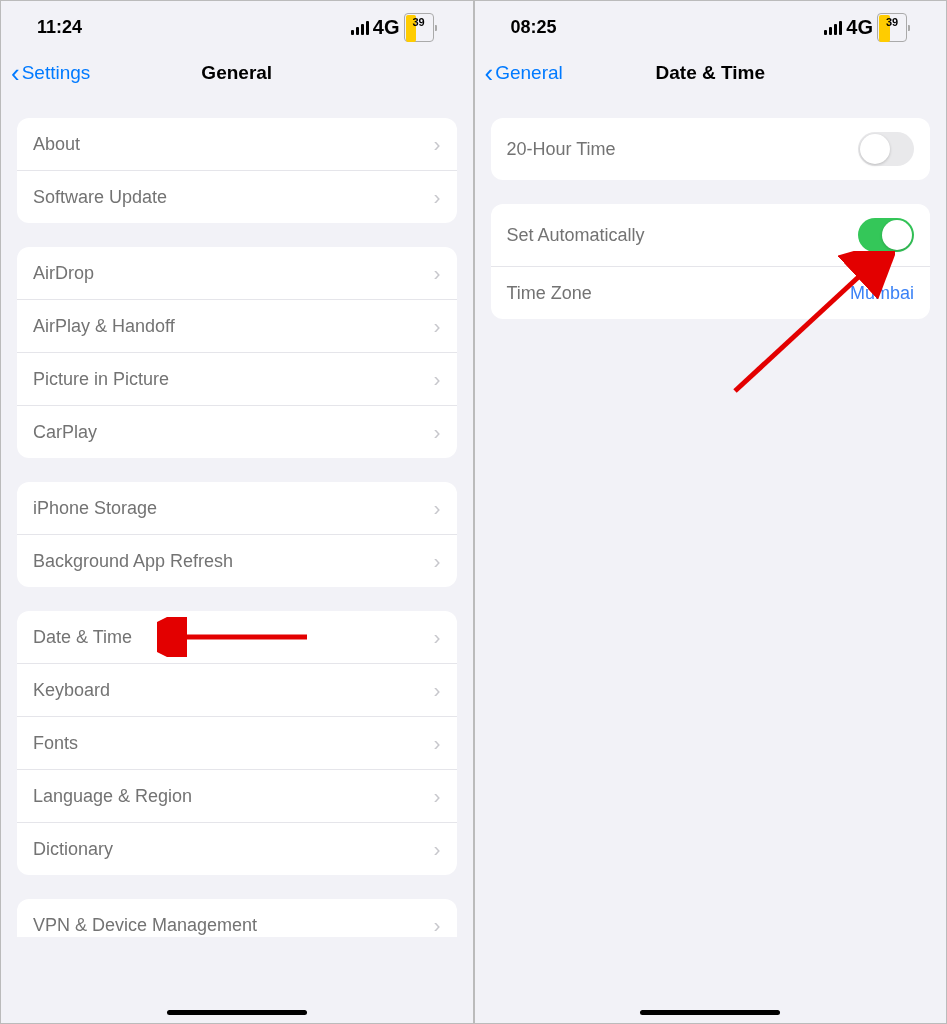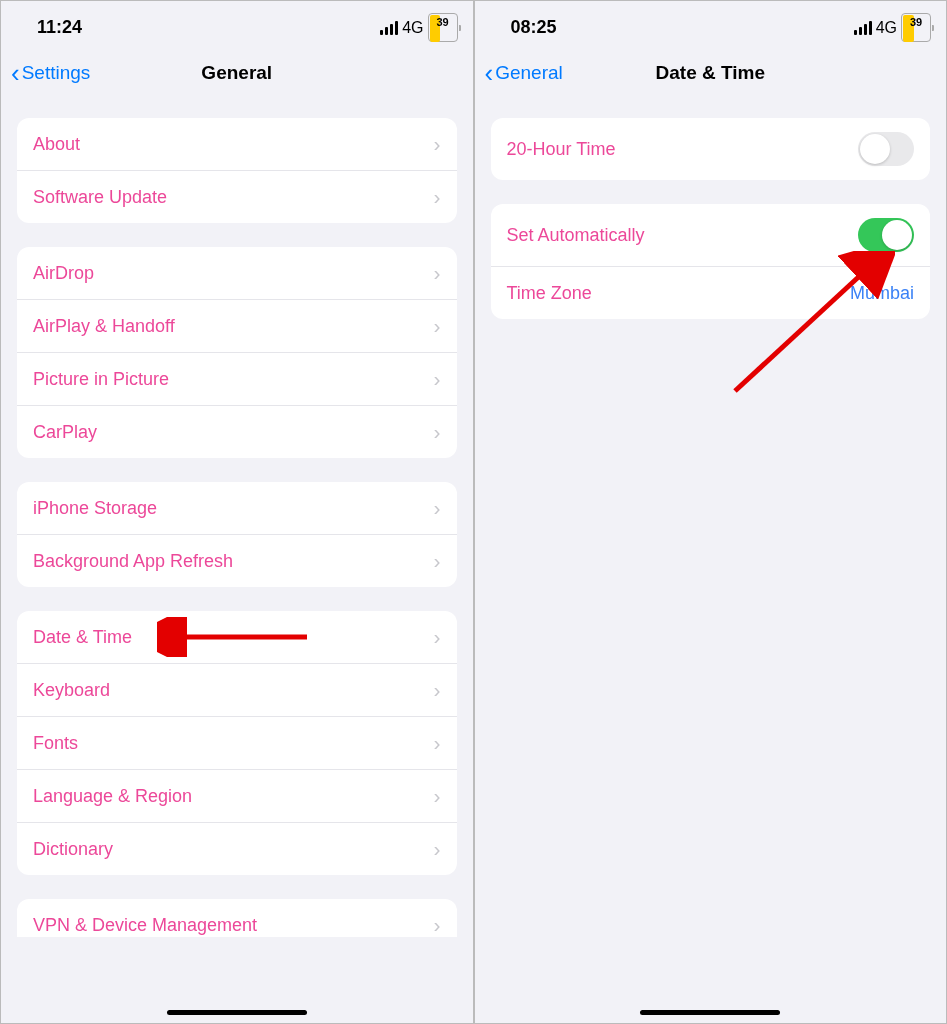--- a/index.html
+++ b/index.html
@@ -21,21 +21,21 @@
   border: 1px solid #bbb;
   display: flex;
   flex-direction: column;
   overflow: hidden;
   position: relative;
 }
 .status-bar {
   display: flex;
   justify-content: space-between;
   align-items: center;
-  padding: 12px 12px 6px 36px;
+  padding: 12px 36px 6px 36px;
   font-size: 18px;
   font-weight: 600;
 }
 .status-right {
   display: flex;
   align-items: center;
   gap: 4px;
 }
 .signal {
   display: inline-flex;
@@ -46,22 +46,22 @@
   width: 3px;
   background: #000;
   display: inline-block;
   border-radius: 1px;
 }
 .signal span:nth-child(1){height:5px;}
 .signal span:nth-child(2){height:8px;}
 .signal span:nth-child(3){height:11px;}
 .signal span:nth-child(4){height:14px;}
 .net {
-  font-size: 16px;
-  font-weight: 400;
+  font-size: 20px;
+  font-weight: 700;
 }
 .battery {
   display: inline-flex;
   align-items: center;
   gap: 1px;
 }
 .battery-body {
   width: 30px;
   height: 29px;
   border: 1.5px solid #aaa;
@@ -142,21 +142,21 @@
   padding: 14px 16px;
   border-bottom: 0.5px solid #e5e5ea;
   min-height: 52px;
   position: relative;
 }
 .row:last-child {
   border-bottom: none;
 }
 .row-label {
   font-size: 18px;
-  color: #ec4899;
+  color: #737373;
 }
 .row-value {
   font-size: 18px;
   color: #3b82f6;
 }
 .chevron {
   color: #c7c7cc;
   font-size: 21px;
   font-weight: 400;
 }

